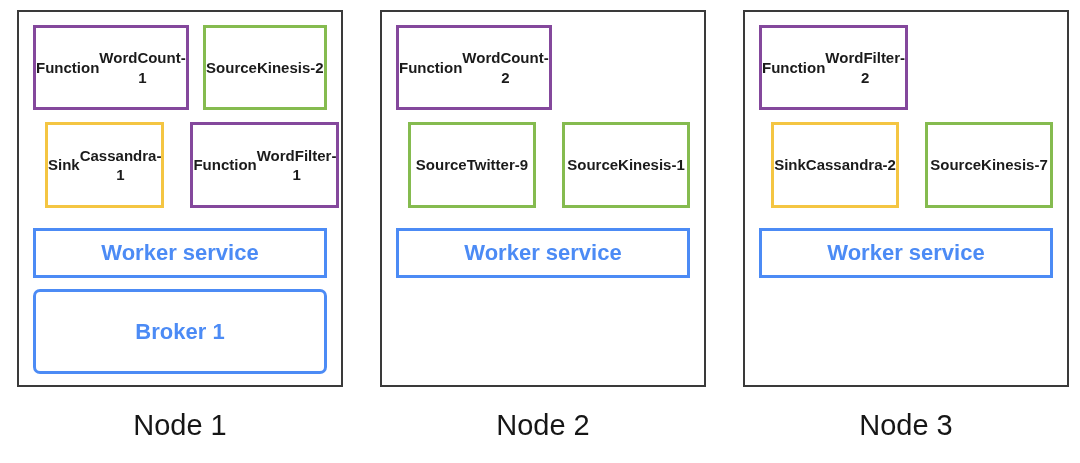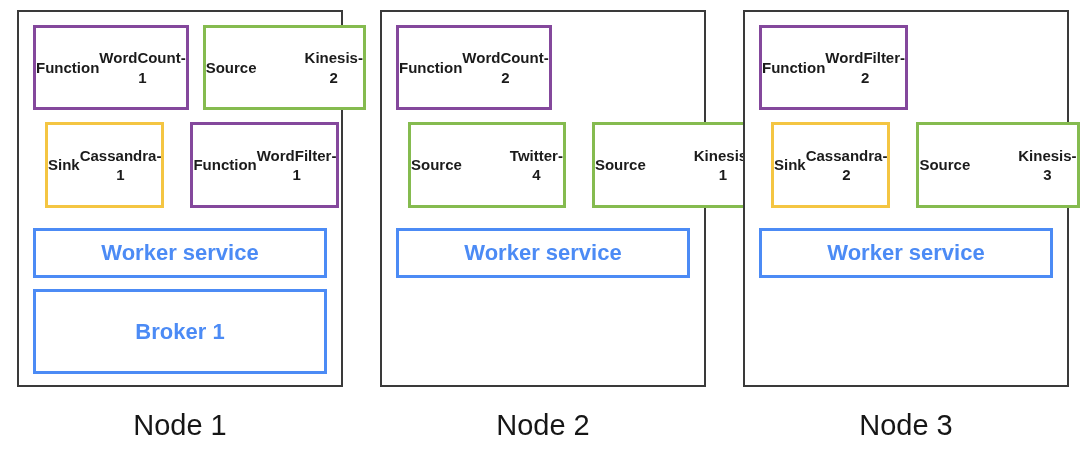--- a/index.html
+++ b/index.html
@@ -47,21 +47,21 @@
     justify-content: center;
     text-align: center;
     font-weight: bold;
     font-size: 15px;
     line-height: 1.3;
     color: var(--c-text);
   }
   .row.single .cell { flex: 0 0 calc(50% - 7px); }
   .row2 .cell { height: 86px; margin-left: 12px; }
   .kind-function { border-color: var(--c-function); }
-  .kind-source   { border-color: var(--c-source); gap: 48px; }
+  .kind-source   { border-color: var(--c-source); }
   .kind-sink     { border-color: var(--c-sink); }
   .service {
     box-sizing: border-box;
     border: 3px solid var(--c-service);
     color: var(--c-service);
     font-weight: bold;
     text-align: center;
     background: #ffffff;
     display: flex;
     align-items: center;
@@ -69,20 +69,21 @@
   }
   .worker {
     height: 50px;
     margin-top: 20px;
     font-size: 22px;
   }
   .broker {
     height: 85px;
     margin-top: 11px;
     font-size: 22px;
+    border-radius: 7px;
   }
   .node-label {
     margin-top: 22px;
     text-align: center;
     font-size: 29px;
     font-weight: 400;
     color: #161616;
   }
   .line { display: block; }
 </style>
@@ -123,21 +124,21 @@
     <div class="node-box">
       <div class="row row1 single">
         <div class="cell kind-function">
           <span class="line">Function</span>
           <span class="line">WordCount-2</span>
         </div>
       </div>
       <div class="row row2">
         <div class="cell kind-source">
           <span class="line">Source</span>
-          <span class="line">Twitter-4</span>
+          <span class="line">Twitter-9</span>
         </div>
         <div class="cell kind-source">
           <span class="line">Source</span>
           <span class="line">Kinesis-1</span>
         </div>
       </div>
       <div class="service worker">Worker service</div>
     </div>
     <div class="node-label">Node 2</div>
   </div>
@@ -150,21 +151,21 @@
           <span class="line">WordFilter-2</span>
         </div>
       </div>
       <div class="row row2">
         <div class="cell kind-sink">
           <span class="line">Sink</span>
           <span class="line">Cassandra-2</span>
         </div>
         <div class="cell kind-source">
           <span class="line">Source</span>
-          <span class="line">Kinesis-3</span>
+          <span class="line">Kinesis-7</span>
         </div>
       </div>
       <div class="service worker">Worker service</div>
     </div>
     <div class="node-label">Node 3</div>
   </div>
 
 </div>
 
 </body></html>

